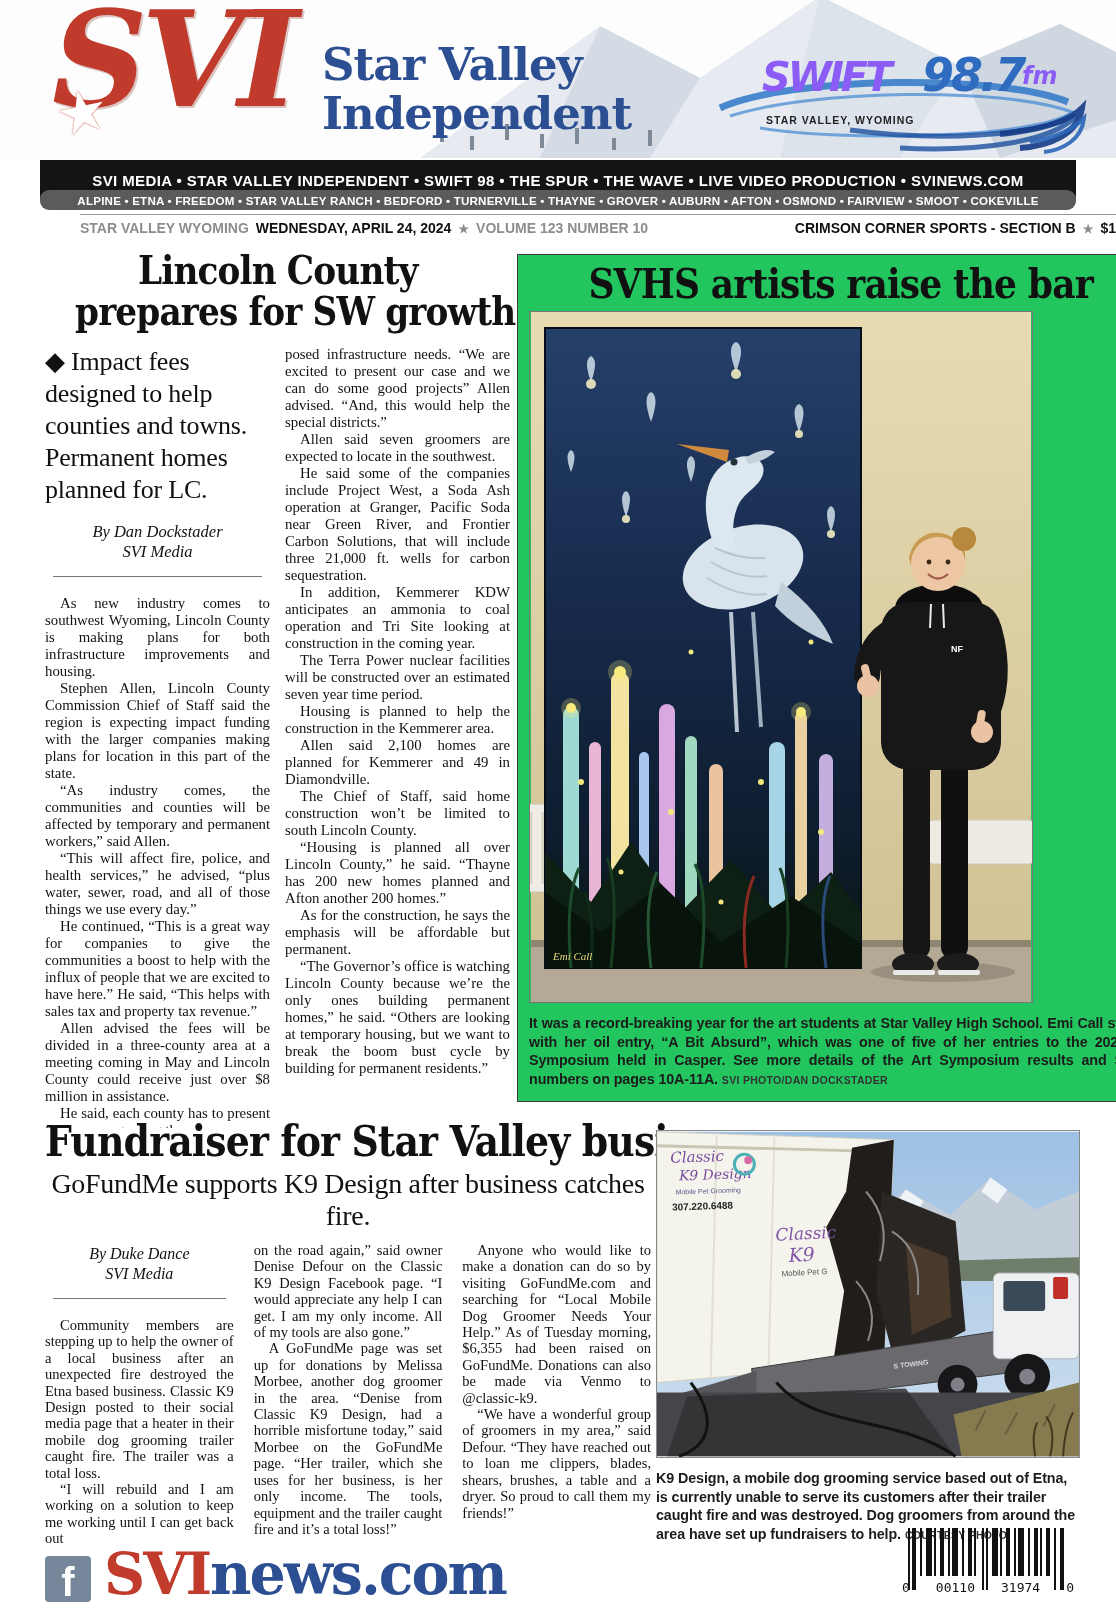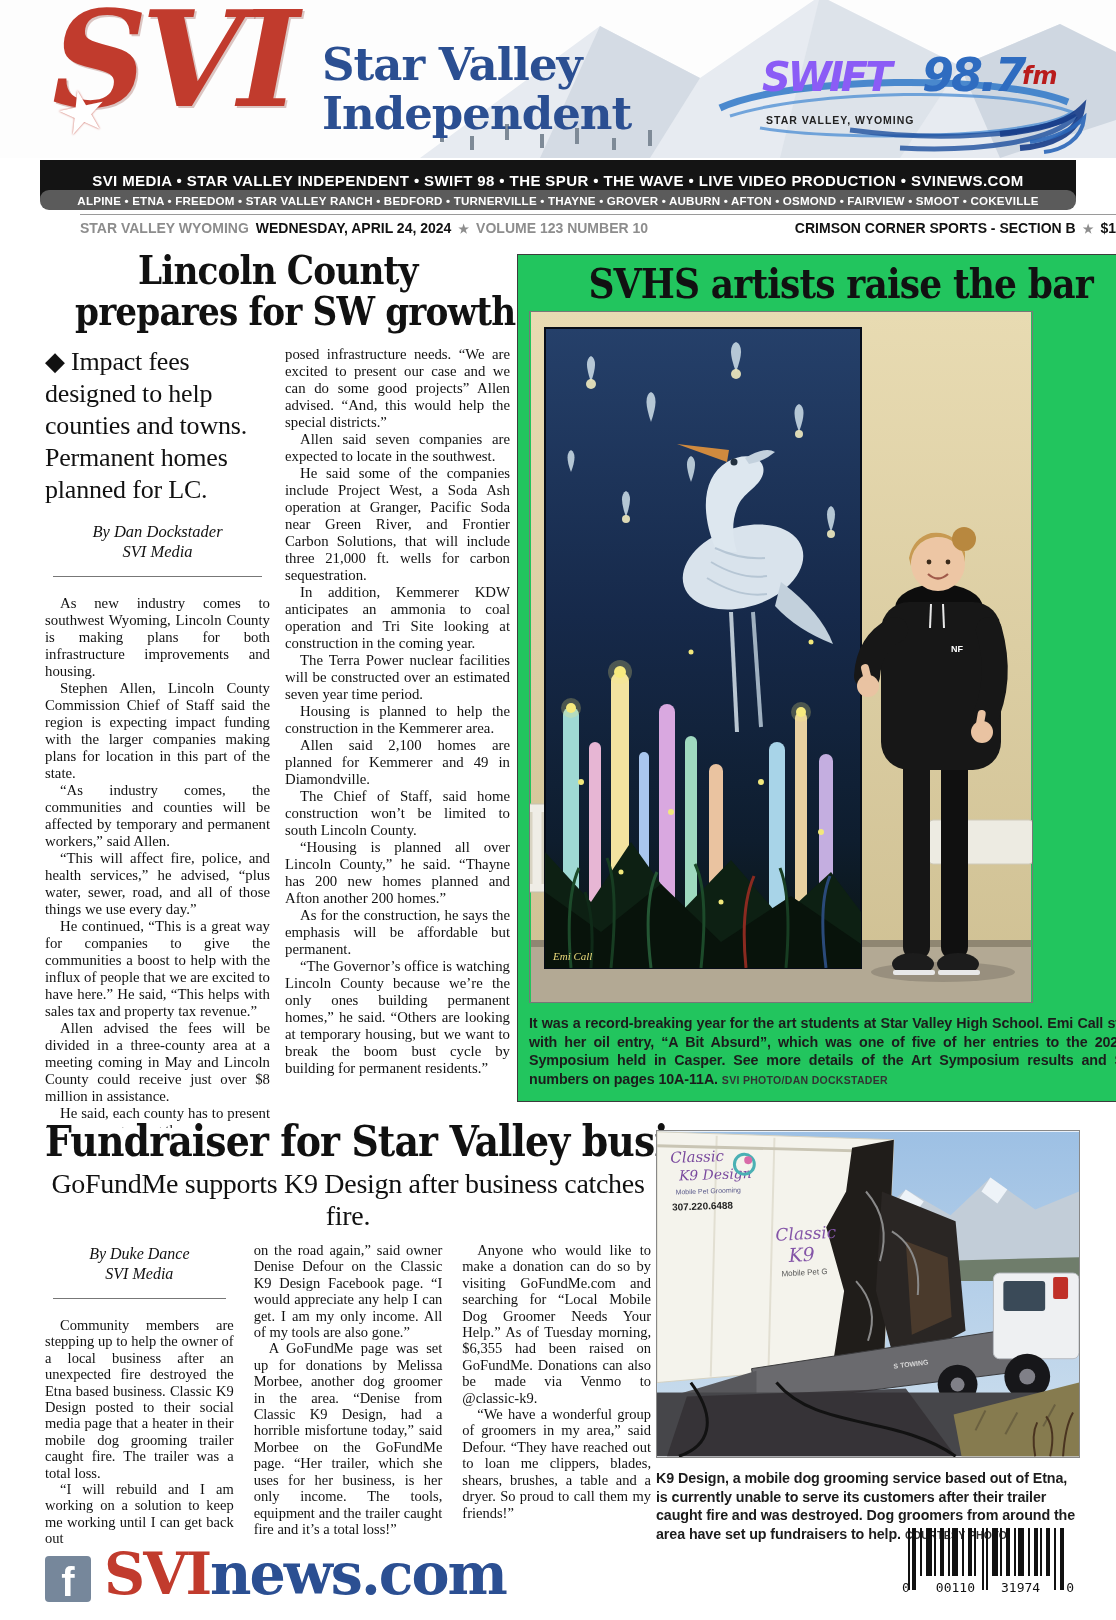--- a/index.html
+++ b/index.html
@@ -14,21 +14,21 @@
   .svi-star{position:absolute;left:56px;top:78px;font-size:58px;color:#ffffff;transform:rotate(-12deg);
             text-shadow:0 0 2px #c13b2d;}
   .paper-title{position:absolute;left:322px;top:40px;font-family:"DejaVu Serif",serif;
                font-weight:bold;font-size:45px;line-height:49px;color:#2b4f92;letter-spacing:-1px;}
   .swift{position:absolute;left:700px;top:46px;width:390px;height:110px;}
   .swift-word{position:absolute;left:62px;top:8px;font-family:"DejaVu Sans",sans-serif;
               font-weight:bold;font-style:italic;font-size:40px;color:#8b5cf6;letter-spacing:-3px;}
   .swift-freq{position:absolute;left:222px;top:2px;font-family:"DejaVu Sans",sans-serif;
               font-weight:bold;font-style:italic;font-size:46px;color:#2f6cc0;letter-spacing:-3px;}
   .swift-fm{position:absolute;left:322px;top:16px;font-family:"DejaVu Sans",sans-serif;
-            font-weight:bold;font-style:italic;font-size:24px;color:#b91c1c;}
+            font-weight:bold;font-style:italic;font-size:24px;color:#8b5cf6;}
   .swift-sub{position:absolute;left:66px;top:68px;font-family:"Liberation Sans",sans-serif;
              font-weight:bold;font-size:10.5px;letter-spacing:1px;color:#222;}
   
   .bar1{position:absolute;left:40px;top:160px;width:1036px;height:40px;background:#141414;
         color:#fff;font-family:"Liberation Sans",sans-serif;font-weight:bold;font-size:15px;
         display:flex;align-items:center;justify-content:center;letter-spacing:.4px;white-space:nowrap;}
   .bar2{position:absolute;left:40px;top:190px;width:1036px;height:20px;background:#5b5b5b;
         color:#fff;font-family:"Liberation Sans",sans-serif;font-weight:bold;font-size:11.6px;
         display:flex;align-items:center;justify-content:center;letter-spacing:.2px;white-space:nowrap;border-radius:9px;}
   
@@ -161,21 +161,21 @@
             <p>“As industry comes, the communities and counties will be affected by temporary and permanent workers,” said Allen.</p>
             <p>“This will affect fire, police, and health services,” he advised, “plus water, sewer, road, and all of those things we use every day.”</p>
             <p>He continued, “This is a great way for companies to give the communities a boost to help with the influx of people that we are excited to have here.” He said, “This helps with sales tax and property tax revenue.”</p>
             <p>Allen advised the fees will be divided in a three-county area at a meeting coming in May and Lincoln County could receive just over $8 million in assistance.</p>
             <p>He said, each county has to present their case regarding the pro-</p>
           </div>
       </div>
       <div class="col">
         <div class="body cont">
             <p>posed infrastructure needs.  “We are excited to present our case and we can do some good projects” Allen advised. “And, this would help the special districts.”</p>
-            <p>Allen said  seven companies are expected to locate in the southwest.</p>
+            <p>Allen said  seven groomers are expected to locate in the southwest.</p>
             <p>He said some of the companies include Project West, a Soda Ash operation at Granger, Pacific Soda near Green River, and Frontier Carbon Solutions, that will include three 21,000 ft. wells for carbon sequestration.</p>
             <p>In addition, Kemmerer KDW anticipates an ammonia to coal operation and Tri Site looking at construction in the coming year.</p>
             <p>The Terra Power nuclear facilities will be constructed over an estimated seven year time period.</p>
             <p>Housing is planned to help the construction in the Kemmerer area.</p>
             <p>Allen said 2,100 homes are planned for Kemmerer and 49 in Diamondville.</p>
             <p>The Chief of Staff, said home construction won’t be limited to south Lincoln County.</p>
             <p>“Housing is planned all over Lincoln County,” he said.  “Thayne has 200 new homes planned and Afton another 200 homes.”</p>
             <p>As for the construction, he says the emphasis will be affordable but permanent.</p>
             <p>“The Governor’s office is watching Lincoln County because we’re the only ones building permanent homes,” he said. “Others are looking at temporary housing, but we want to break the boom bust cycle by building for permanent residents.”</p>
           </div>

